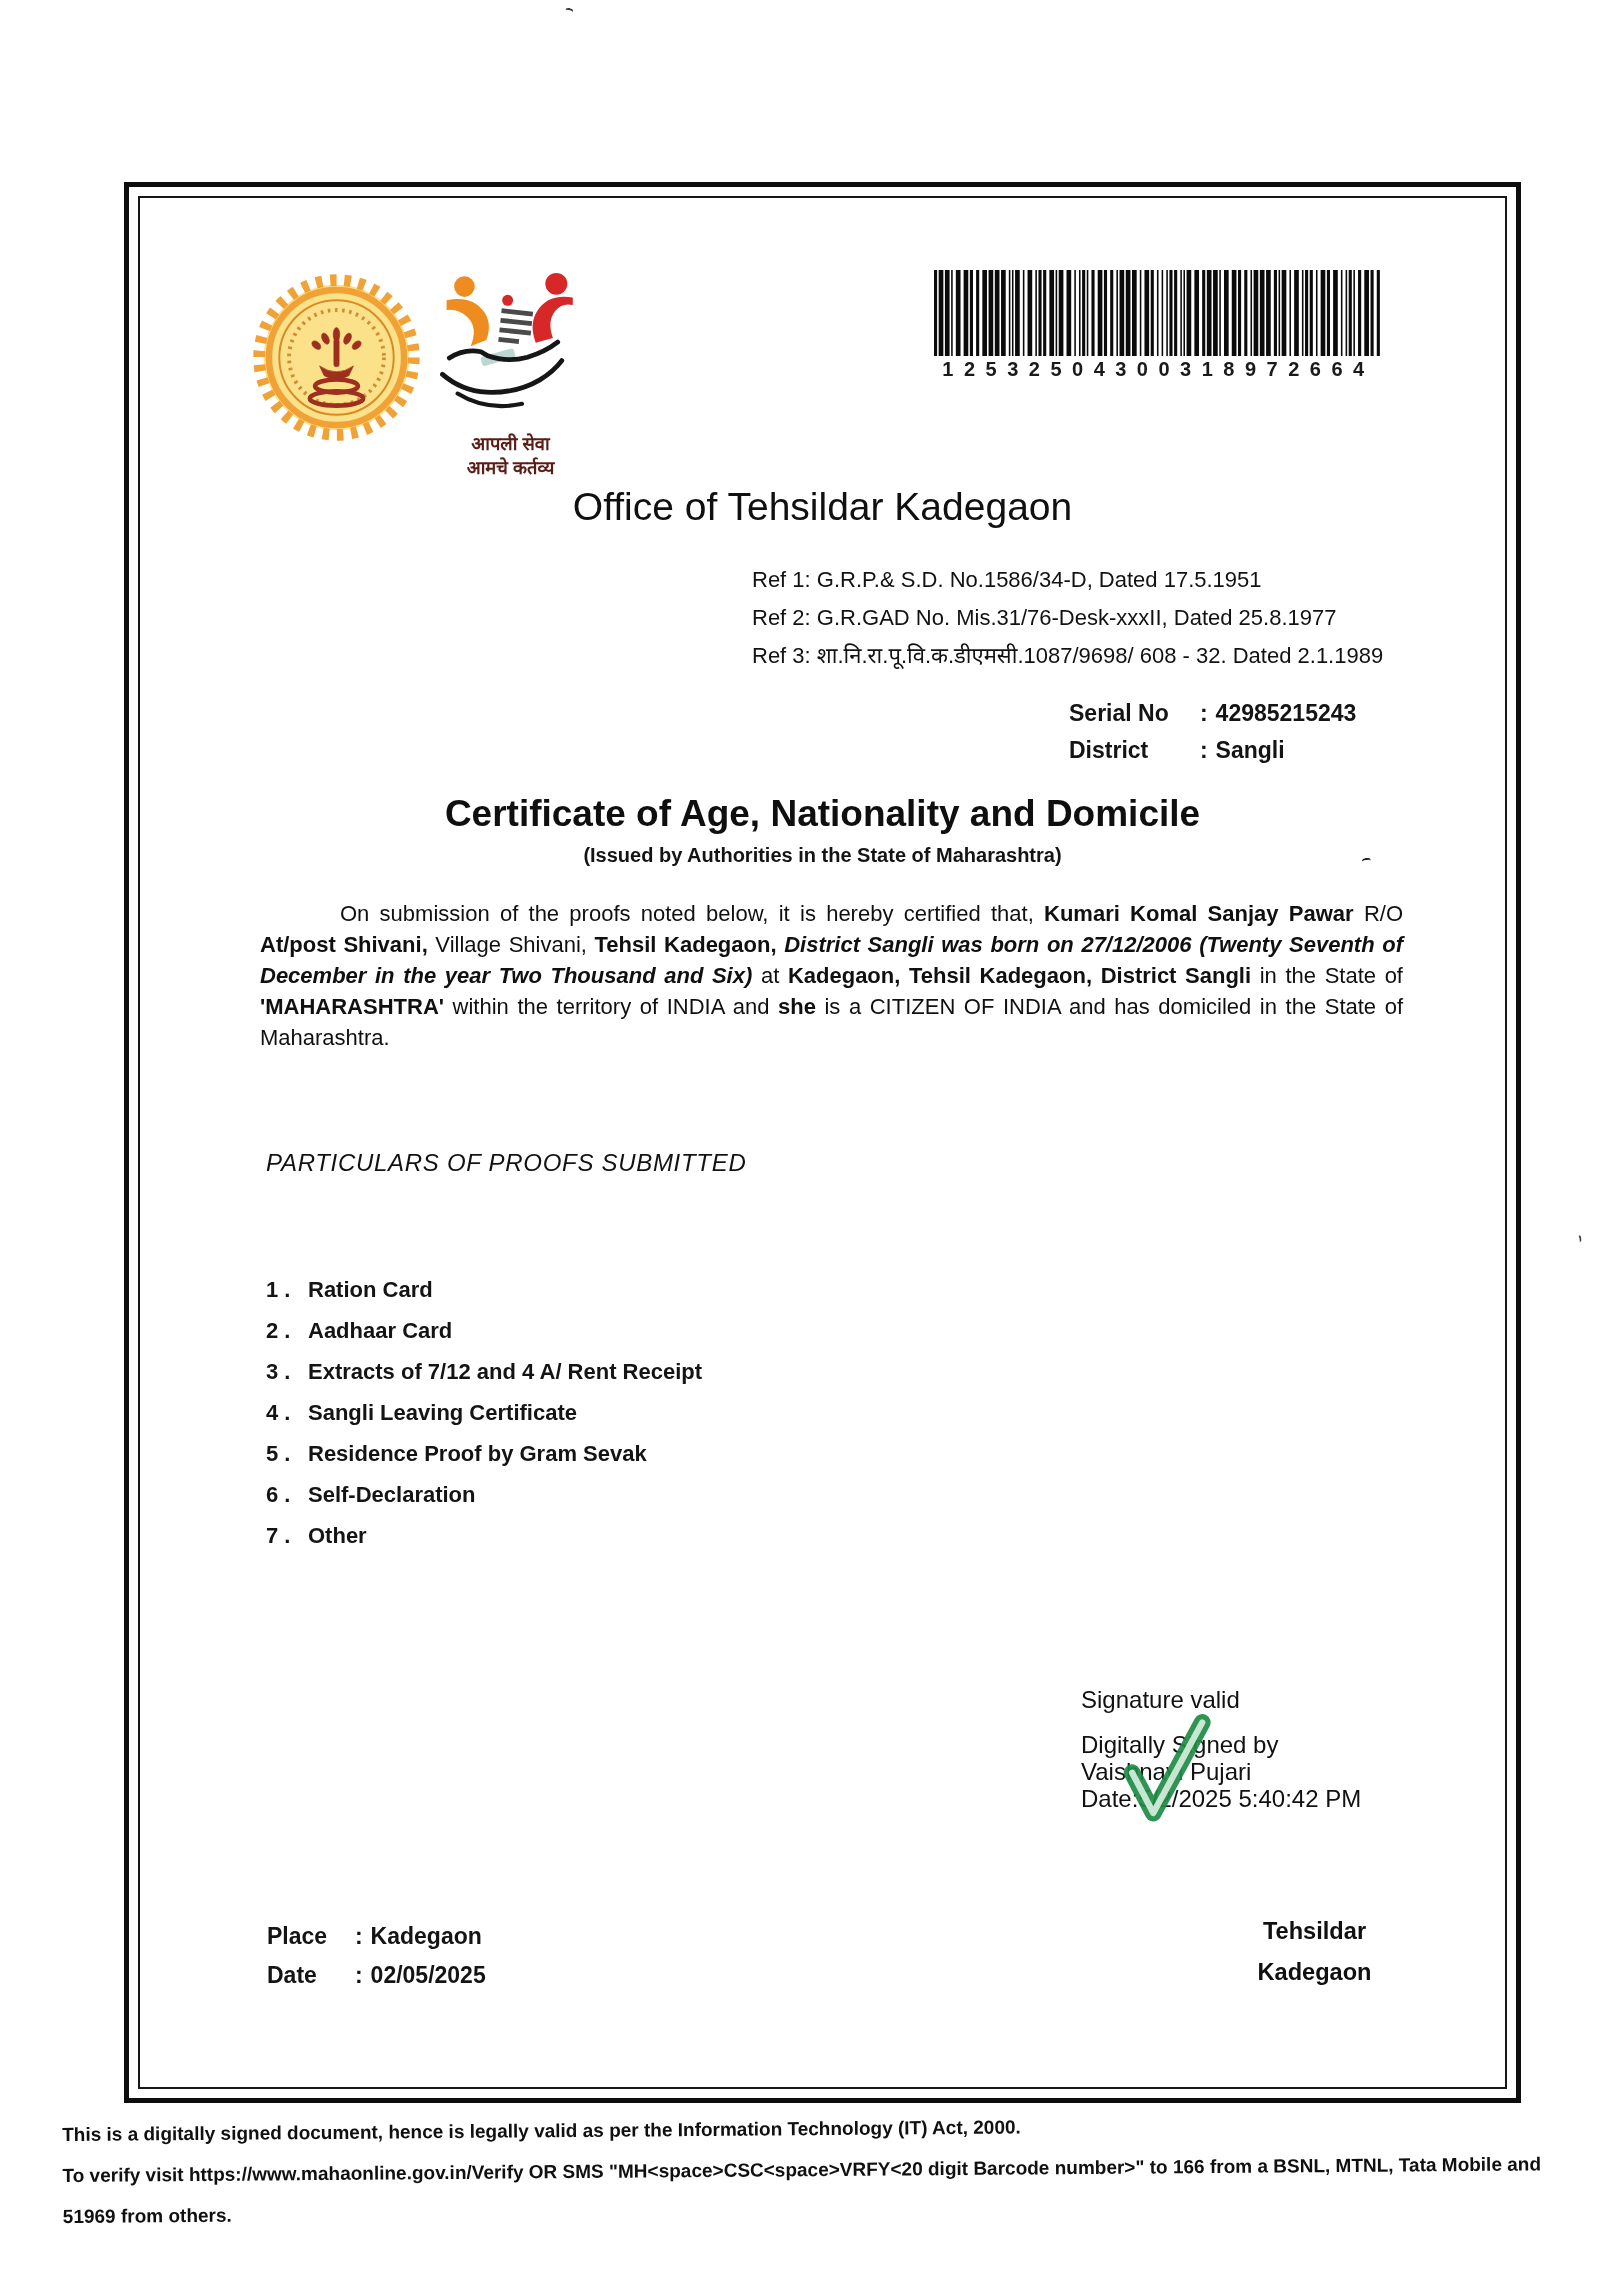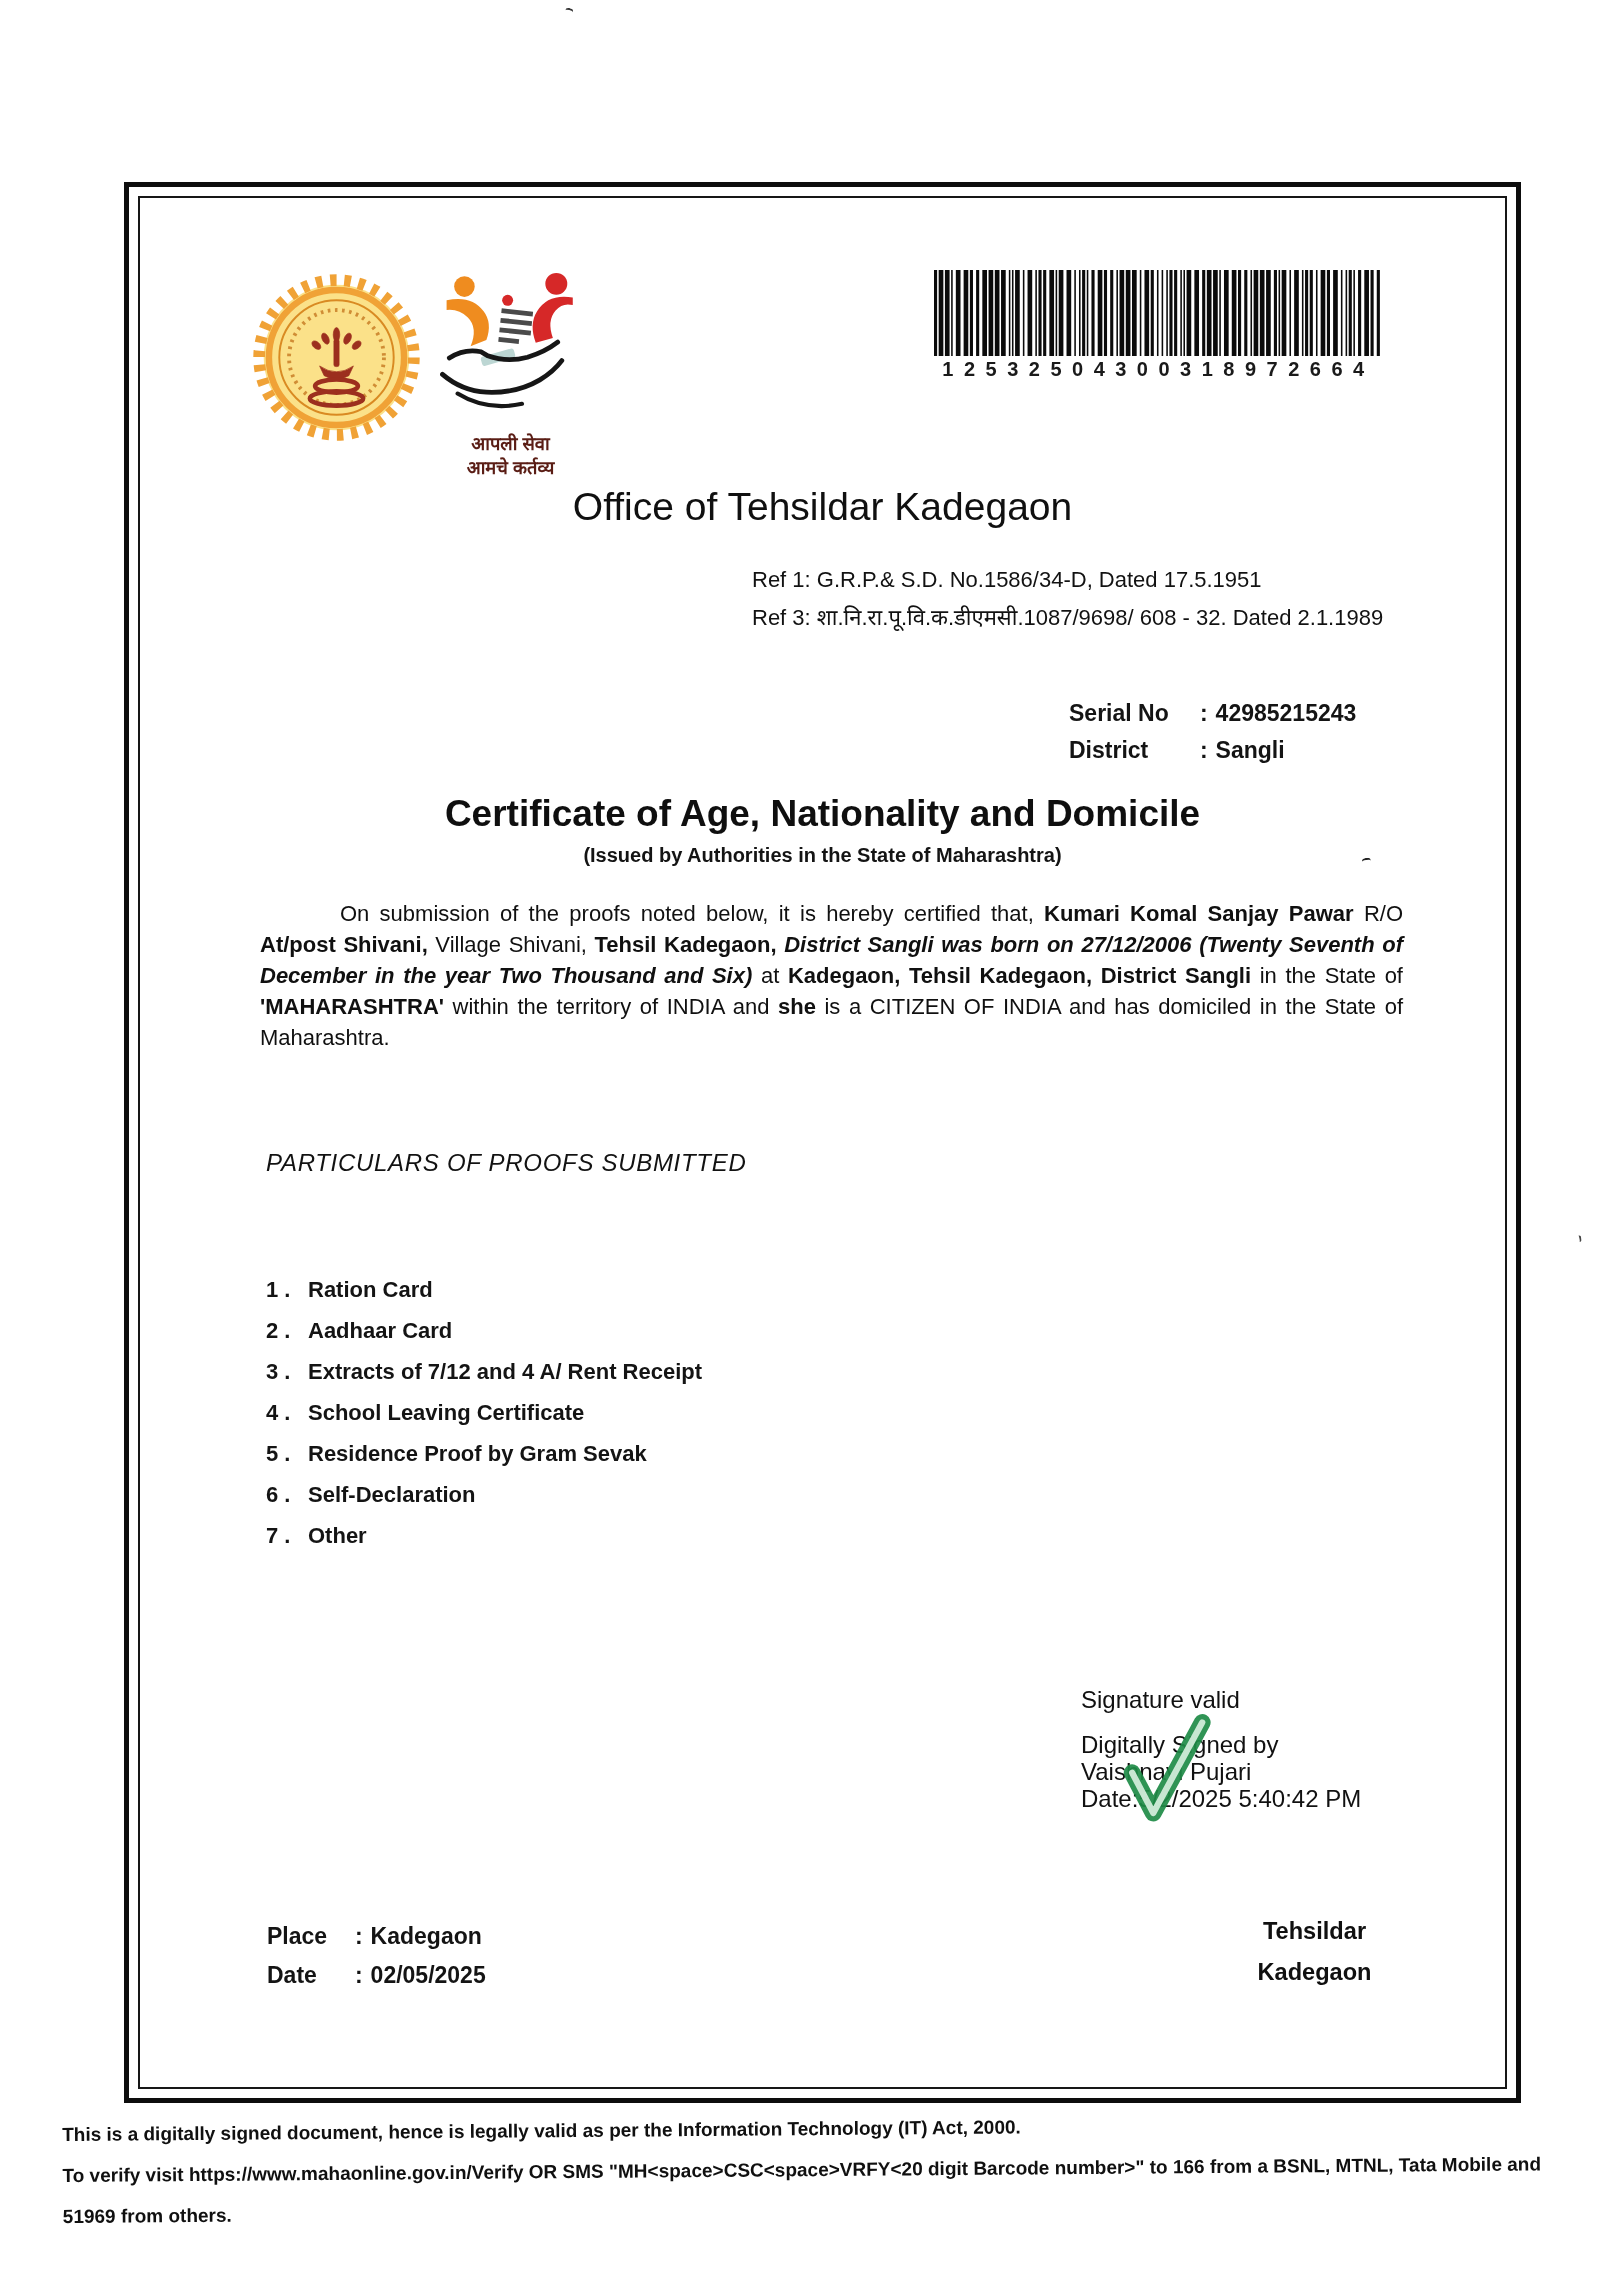--- a/index.html
+++ b/index.html
@@ -203,20 +203,21 @@
       <rect x="276" y="0" width="3" height="60"></rect>
       <rect x="280" y="0" width="2" height="60"></rect>
       <rect x="284" y="0" width="2" height="60"></rect>
     </svg>
 </div>
 <div class="abs barcode-digits">12532504300318972664</div>
 
 <div class="abs office-title">Office of Tehsildar Kadegaon</div>
 <div class="abs refs">
   <div>Ref 1: G.R.P.&amp; S.D. No.1586/34-D, Dated 17.5.1951</div>
+  <div>Ref 2: G.R.GAD No. Mis.31/76-Desk-xxxII, Dated 25.8.1977</div>
   <div>Ref 3: शा.नि.रा.पू.वि.क.डीएमसी.1087/9698/ 608 - 32. Dated 2.1.1989</div>
 </div>
 
 <div class="abs serial-block">
   <div class="kv-row">
     <span class="kv-label">Serial No</span>
     <span class="kv-colon">:</span>
     <span class="kv-value">42985215243</span>
   </div>
   <div class="kv-row">
@@ -240,21 +241,21 @@
     <div class="proof-item">
       <span class="proof-num">2 .</span>
       <span class="proof-label">Aadhaar Card</span>
     </div>
     <div class="proof-item">
       <span class="proof-num">3 .</span>
       <span class="proof-label">Extracts of 7/12 and 4 A/ Rent Receipt</span>
     </div>
     <div class="proof-item">
       <span class="proof-num">4 .</span>
-      <span class="proof-label">School Leaving Certificate</span>
+      <span class="proof-label">Sangli Leaving Certificate</span>
     </div>
     <div class="proof-item">
       <span class="proof-num">5 .</span>
       <span class="proof-label">Residence Proof by Gram Sevak</span>
     </div>
     <div class="proof-item">
       <span class="proof-num">6 .</span>
       <span class="proof-label">Self-Declaration</span>
     </div>
     <div class="proof-item">

